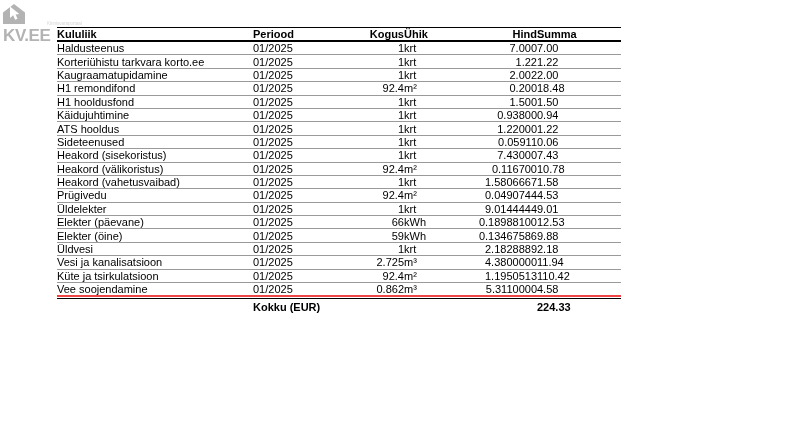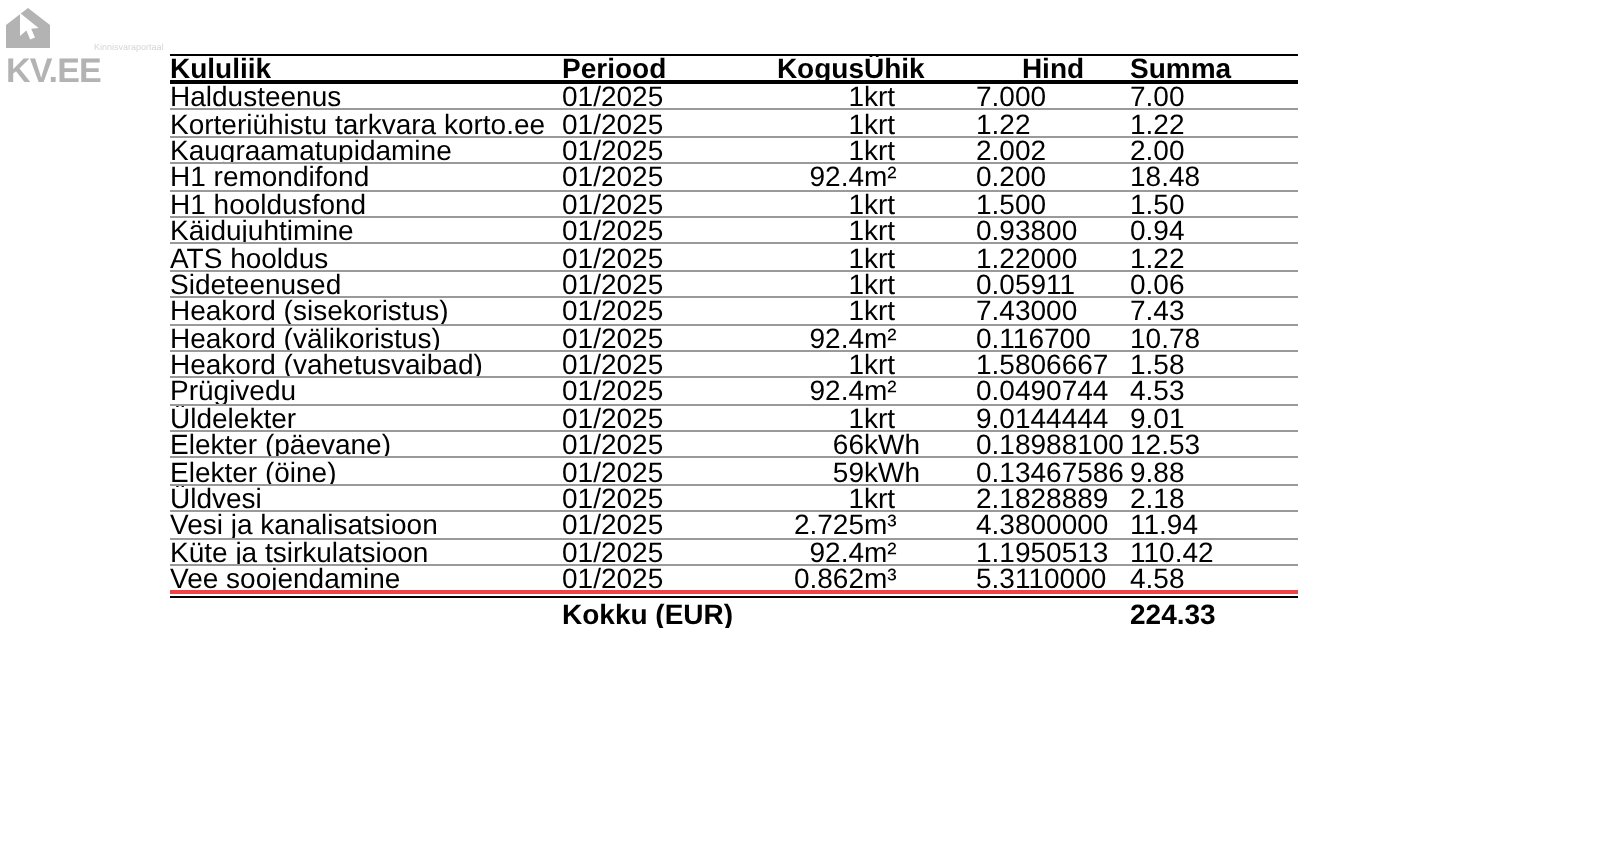--- a/index.html
+++ b/index.html
@@ -46,23 +46,22 @@
   }
 
   
   table.cost-table {
     position: absolute;
     left: 57px;
     top: 27px;
     width: 564px;
     border-collapse: collapse;
     table-layout: fixed;
-    font-size: 14px;
+    font-size: 11px;
     line-height: 12px;
-    margin-left: 28px;
   }
   .cost-table th {
     border-top: 1px solid #000;
     border-bottom: 2px solid #000;
     font-weight: bold;
     height: 12px;
     padding: 0;
     vertical-align: middle;
     white-space: nowrap;
   }
@@ -82,21 +81,21 @@
   }
   .cost-table .total-row td {
     border-bottom: none;
     font-weight: bold;
     height: 15px;
   }
   .c1 { text-align: left;  padding-left: 3px; }
   .c2 { text-align: left; }
   .c3 { text-align: right; }
   .c4 { text-align: left;  padding-left: 9px; }
-  .c5 { }
+  .c5 { text-align: right; }
   .c6 { text-align: left; padding-right: 4px; }
 </style>
 </head>
 <body>
 
 <div class="page">
 
   <div class="logo">
     <svg width="22" height="20" viewBox="0 0 22 20">
       <polygon points="11,0 22,8.5 22,20 0,20 0,8.5" fill="#b3b3b3"></polygon>

